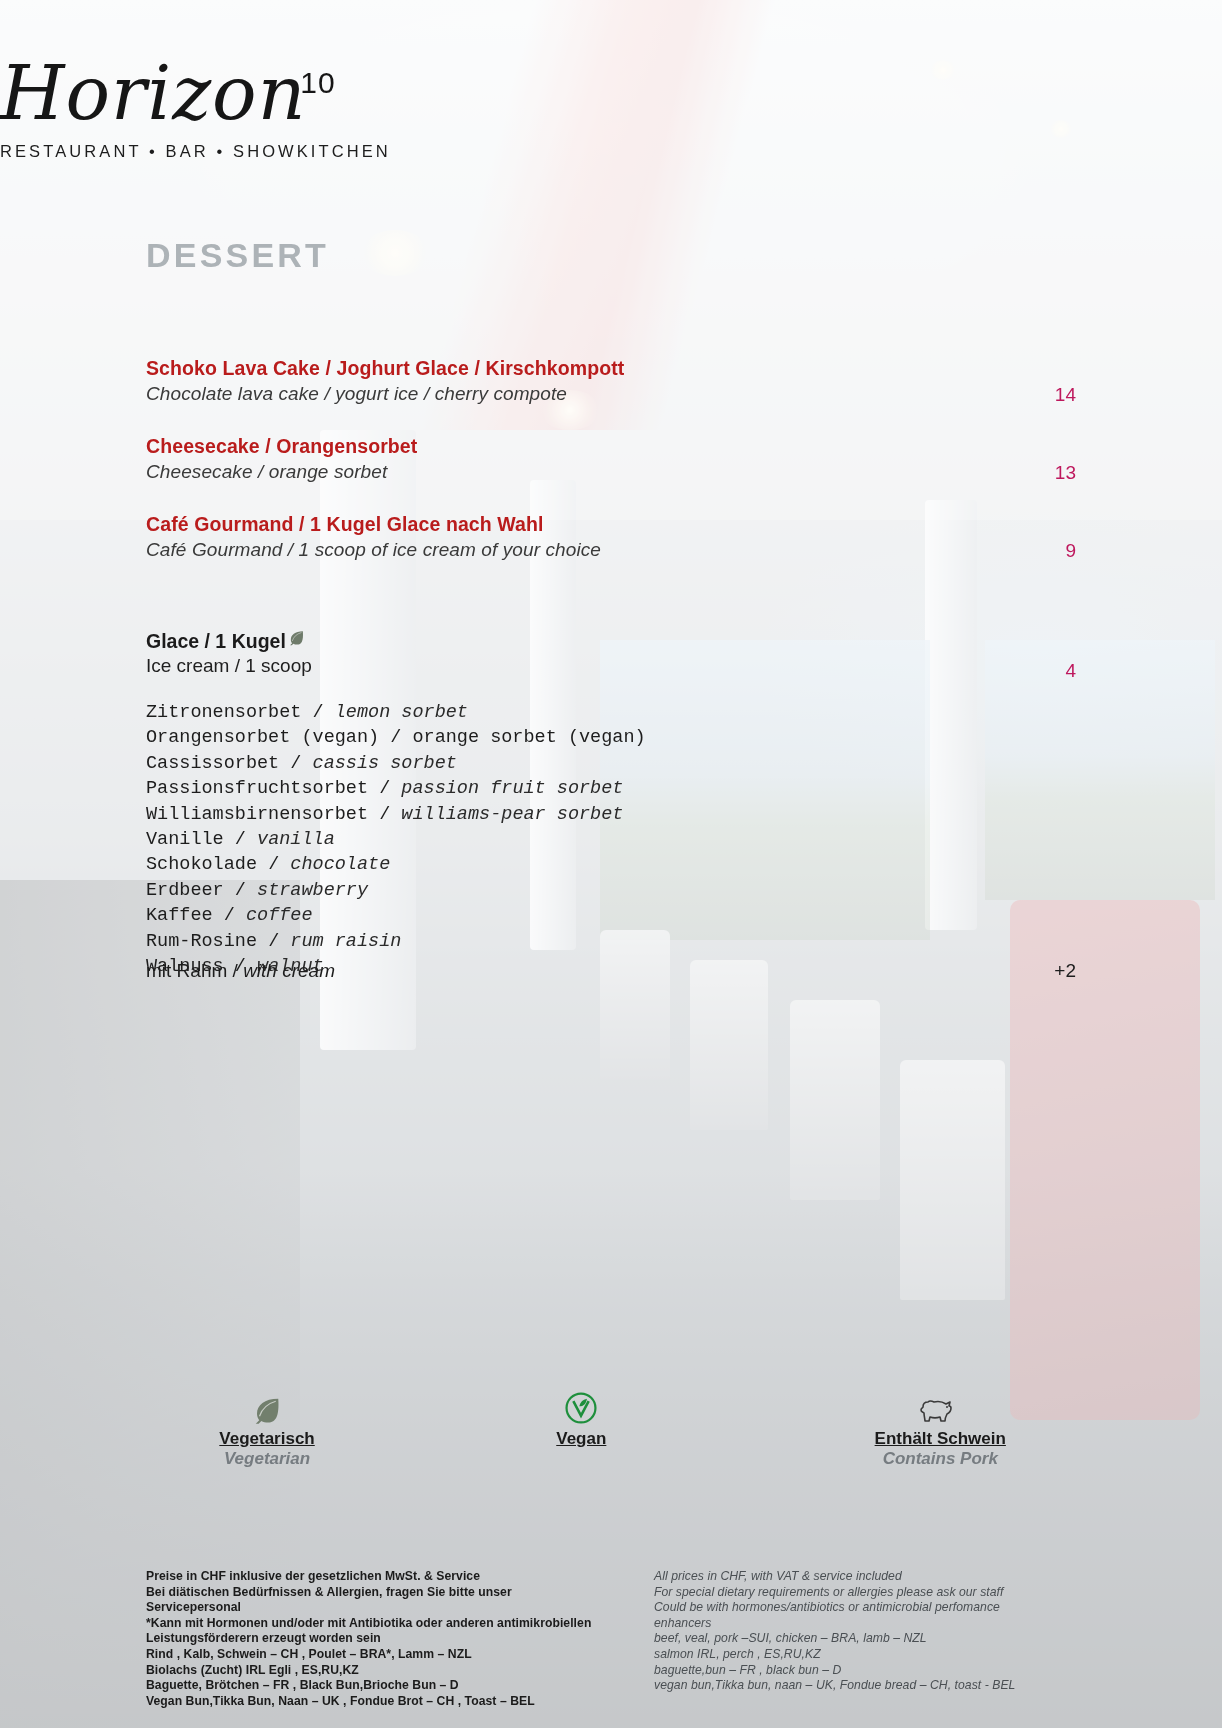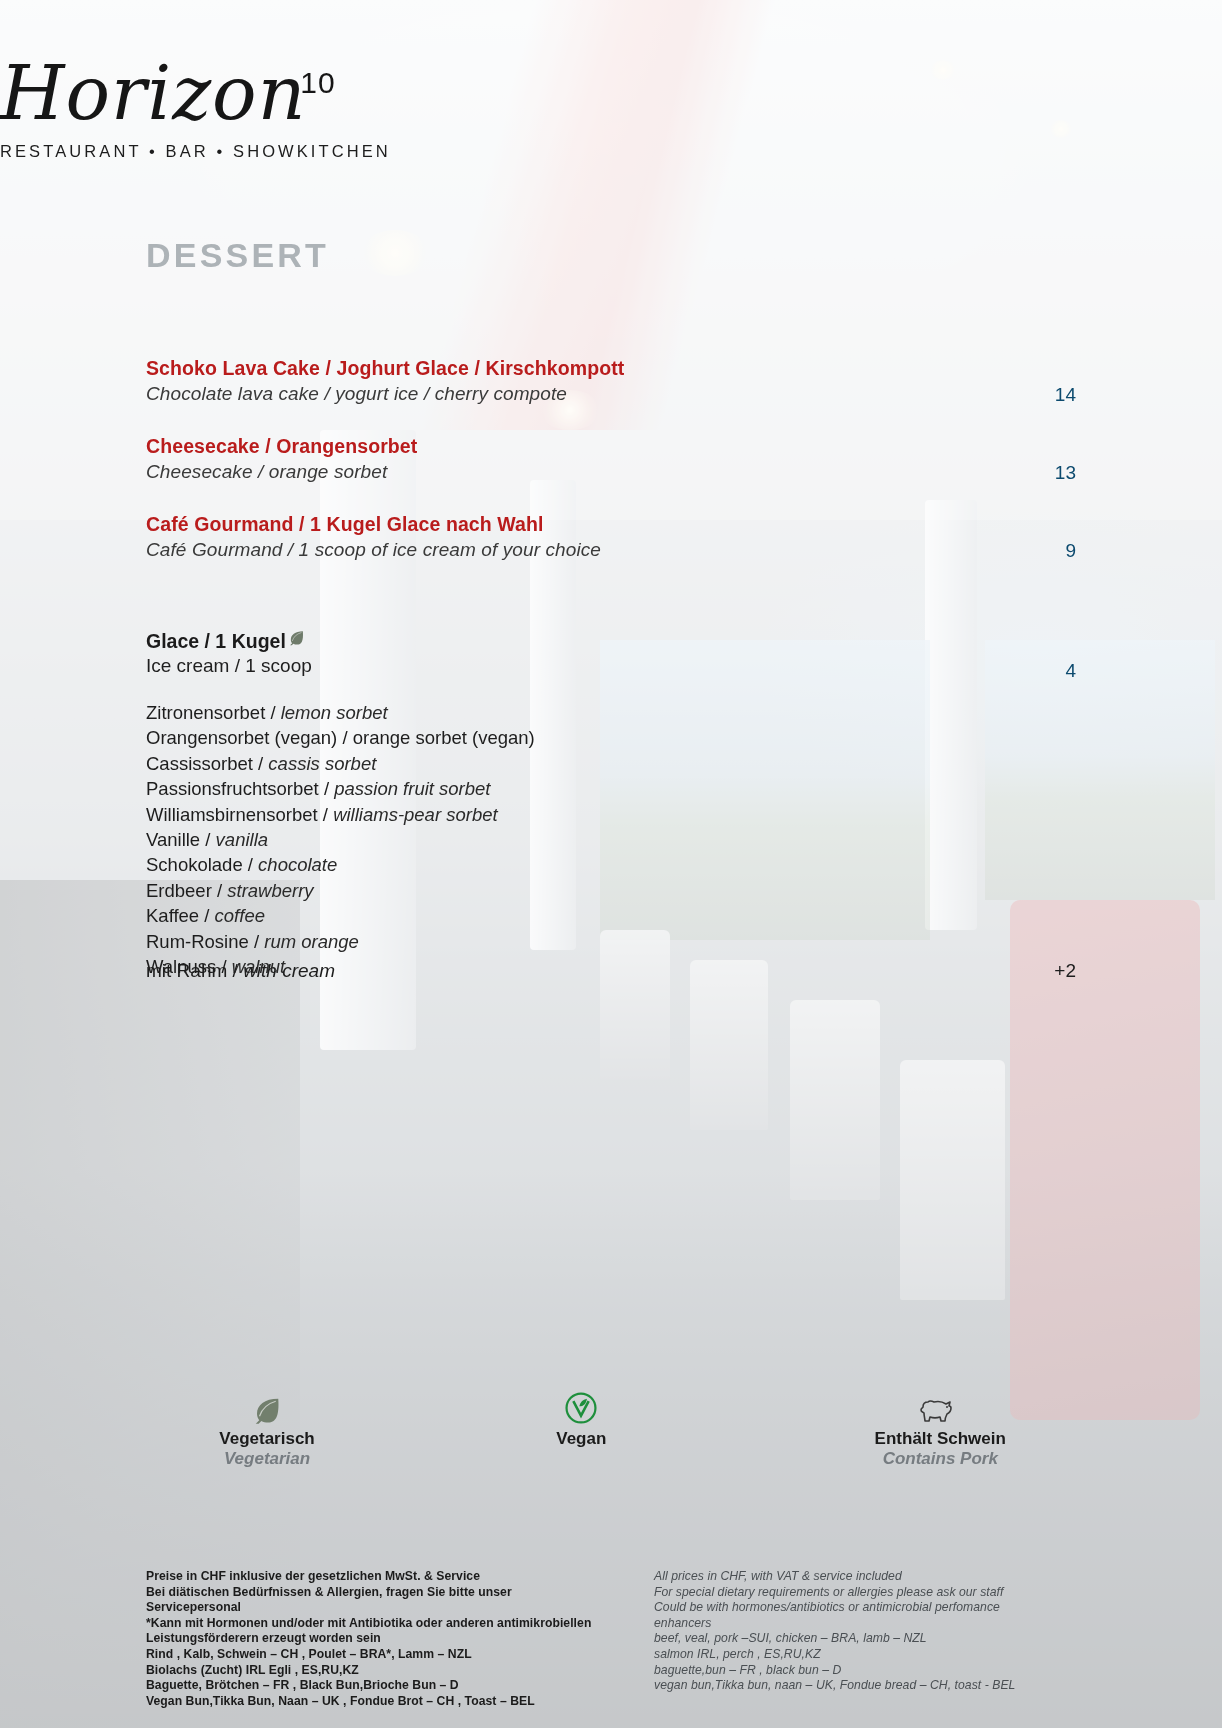--- a/index.html
+++ b/index.html
@@ -149,21 +149,21 @@
     font-style: italic;
     color: #3a3a3a;
     letter-spacing: .1px;
     line-height: 1.35;
   }
   .price {
     position: absolute;
     right: 0;
     bottom: 1px;
     font-size: 19px;
-    color: #0c4a6e;
+    color: #be185d;
     font-weight: 400;
   }
 
   .glace-block {
     position: absolute;
     left: 146px;
     top: 630px;
     width: 930px;
   }
   .glace-de {
@@ -191,20 +191,21 @@
     position: absolute;
     left: 146px;
     top: 700px;
     width: 700px;
   }
   .flavour {
     font-size: 18.5px;
     line-height: 25.4px;
     color: #1d1d1d;
     white-space: nowrap;
+    font-family: Liberation Mono, monospace;
   }
   .flavour i {
     font-style: italic;
     color: #2a2a2a;
   }
 
   .cream {
     position: absolute;
     left: 146px;
     top: 960px;
@@ -241,20 +242,21 @@
     height: 40px;
     display: flex;
     align-items: flex-end;
     justify-content: center;
   }
   .legend-de {
     font-size: 17px;
     font-weight: 700;
     color: #1b1b1b;
     margin-top: 4px;
+    text-decoration: underline;
   }
   .legend-en {
     font-size: 17px;
     font-style: italic;
     color: #767c81;
     font-weight: 700;
   }
 
   
   .footnotes {
@@ -359,21 +361,21 @@
     <div class="flavours">
       <div class="flavour"><span>Zitronensorbet</span> / <i>lemon sorbet</i></div>
       <div class="flavour"><span>Orangensorbet (vegan)</span> / <span>orange sorbet (vegan)</span></div>
       <div class="flavour"><span>Cassissorbet</span> / <i>cassis sorbet</i></div>
       <div class="flavour"><span>Passionsfruchtsorbet</span> / <i>passion fruit sorbet</i></div>
       <div class="flavour"><span>Williamsbirnensorbet</span> / <i>williams-pear sorbet</i></div>
       <div class="flavour"><span>Vanille</span> / <i>vanilla</i></div>
       <div class="flavour"><span>Schokolade</span> / <i>chocolate</i></div>
       <div class="flavour"><span>Erdbeer</span> / <i>strawberry</i></div>
       <div class="flavour"><span>Kaffee</span> / <i>coffee</i></div>
-      <div class="flavour"><span>Rum-Rosine</span> / <i>rum orange</i></div>
+      <div class="flavour"><span>Rum-Rosine</span> / <i>rum raisin</i></div>
       <div class="flavour"><span>Walnuss</span> / <i>walnut</i></div>
     </div>
 
     <div class="cream">
       <div class="cream-text"><span>mit Rahm</span> / <i>with cream</i></div>
       <div class="cream-price">+2</div>
     </div>
 
     <div class="legend">
 

